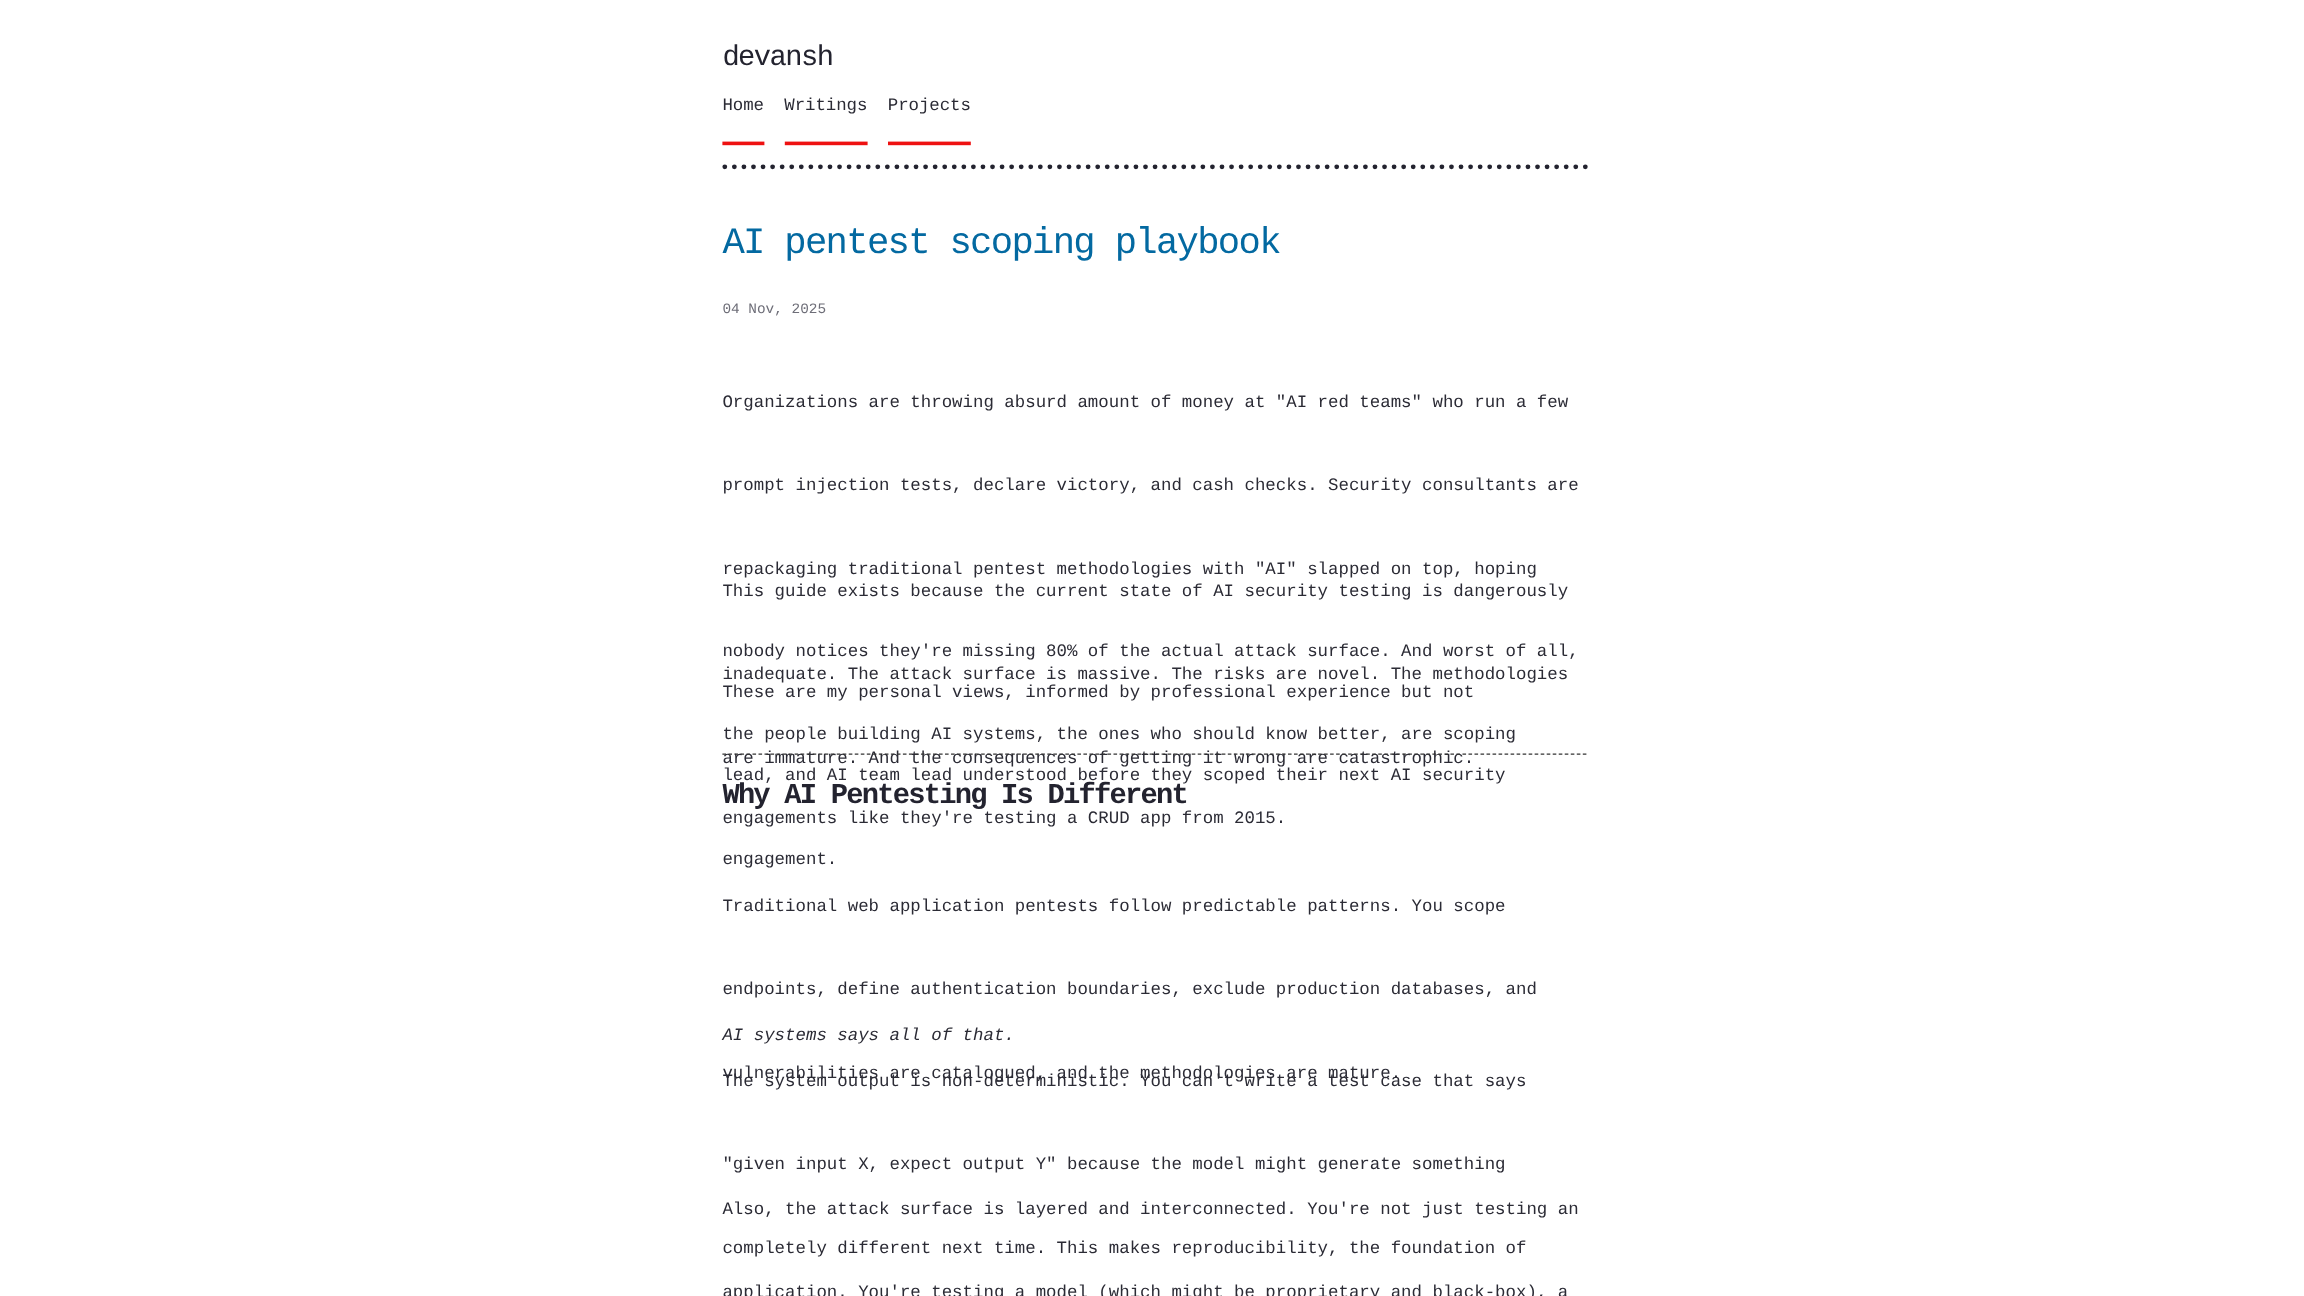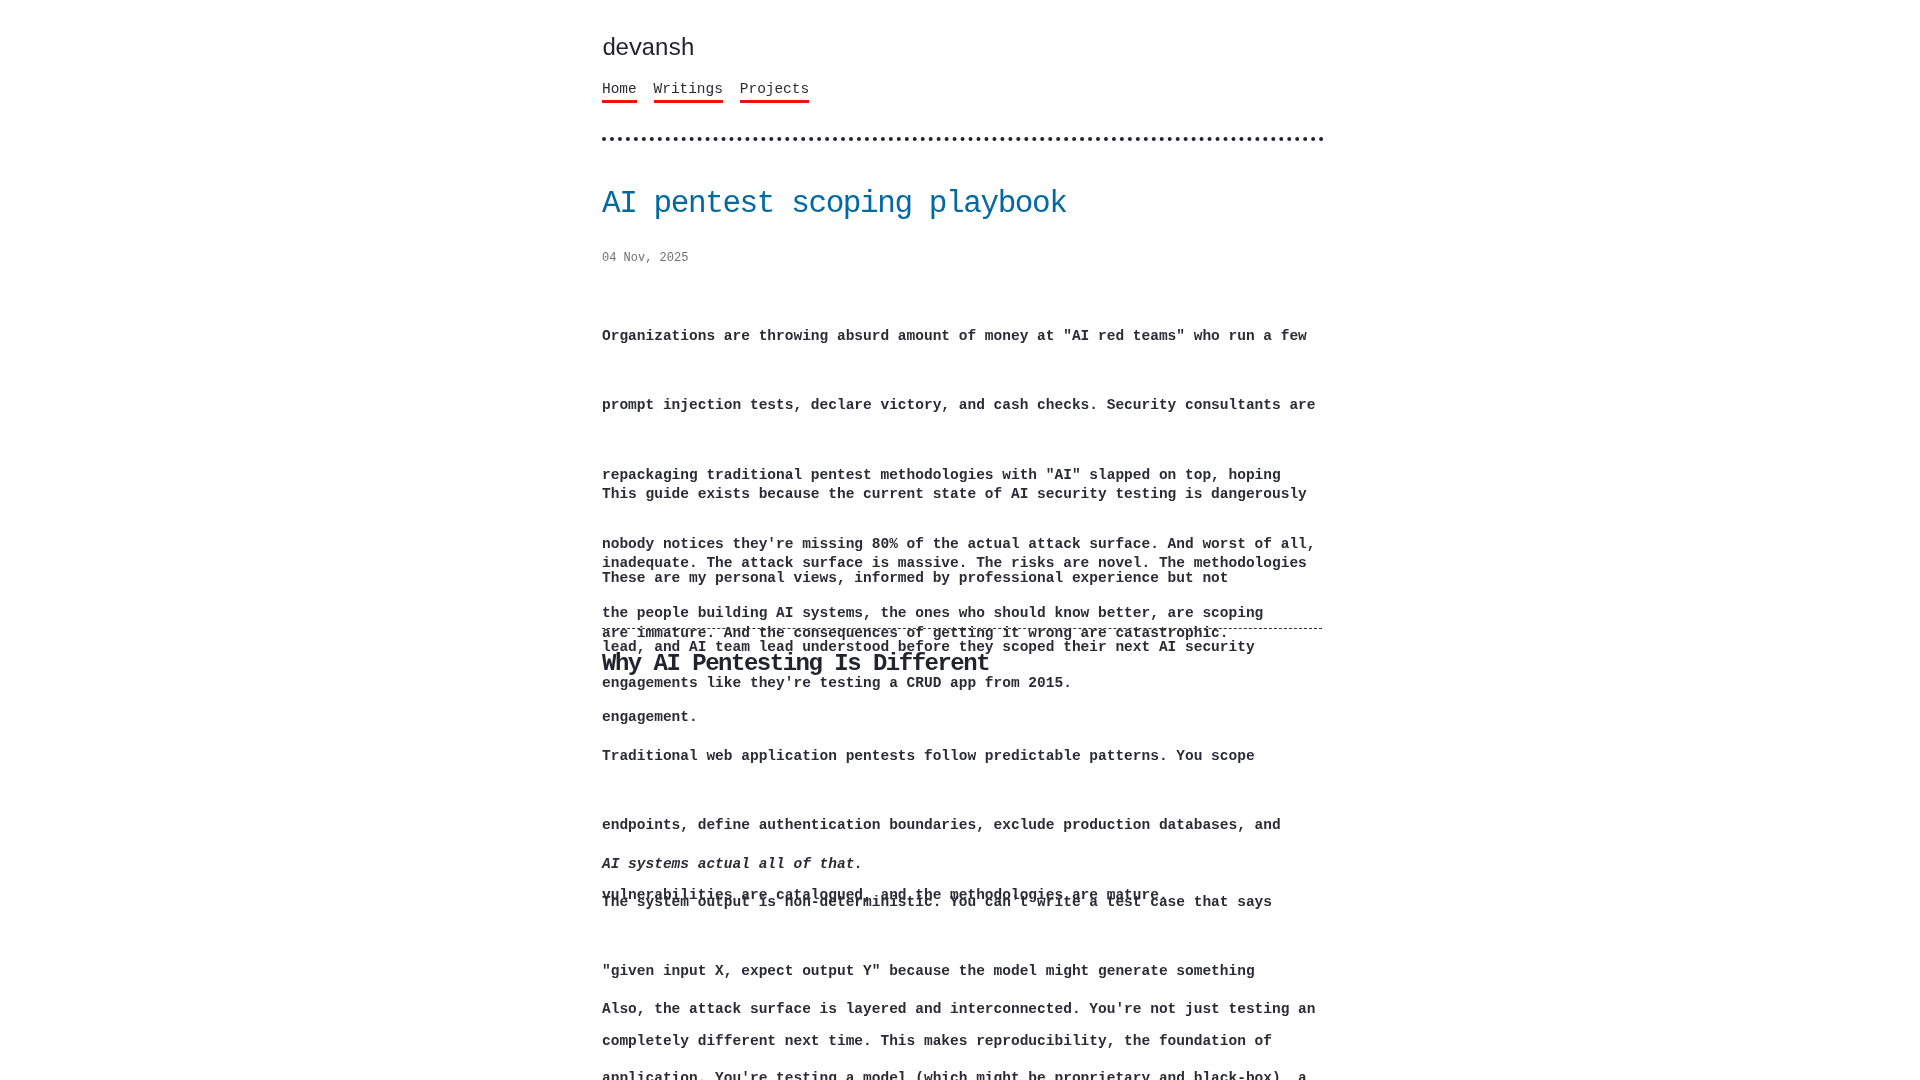--- a/index.html
+++ b/index.html
@@ -10,32 +10,32 @@
   }
   .wrap { position: absolute; left: 602px; top: 0; width: 722px; }
   .site-title {
     position: absolute; top: 34px; left: 0;
     font-size: 24px; font-weight: normal; letter-spacing: -1.3px; color: #23232f;
     margin: 0; line-height: 30px;
   }
   .nav { position: absolute; top: 80px; left: 0; display: flex; gap: 17px; }
   .nav a {
     font-size: 14.5px; letter-spacing: -0.05px; color: #2b2b35; text-decoration: none;
-    border-bottom: 3px solid #ee1111; line-height: 19px; padding-bottom: 1px;
+    border-bottom: 3px solid #ee1111; line-height: 19px; padding-bottom: 19px;
   }
   .rule-top {
     position: absolute; top: 137px; left: 0; width: 722px; height: 0;
     border-top: 4px dotted #23232f;
   }
   .post-title {
     position: absolute; top: 184px; left: 0; margin: 0;
     font-size: 31px; font-weight: normal; letter-spacing: -1.4px; line-height: 40px; color: #0369a1;
   }
   .date { position: absolute; top: 248px; left: 0; font-size: 12px; color: #6e6e78; line-height: 20px; }
-  .block { position: absolute; left: 0; width: 722px; font-weight: bold; }
+  .block { position: absolute; left: 0; width: 722px; }
   .para { margin: 0; font-size: 14.5px; line-height: 23.1px; white-space: pre; letter-spacing: 0px; }
   .para .ln { display: block; }
   .italic { font-style: italic; }
   .hr-dash { position: absolute; left: 0; width: 720px; border-top: 1px dashed #333; }
   .h2 {
     position: absolute; left: 0; margin: 0;
     font-size: 24px; font-weight: bold; letter-spacing: -1.5px; line-height: 30px; color: #23232f;
   }
 </style>
 </head>
@@ -89,21 +89,21 @@
   <div class="block" style="top:699px">
     <p class="para">
       <span class="ln">Traditional web application pentests follow predictable patterns. You scope</span>
       <span class="ln">endpoints, define authentication boundaries, exclude production databases, and</span>
       <span class="ln">vulnerabilities are catalogued, and the methodologies are mature.</span>
     </p>
   </div>
 
   <div class="block" style="top:807px">
     <p class="para italic">
-      <span class="ln">AI systems actual all of that.</span>
+      <span class="ln">AI systems says all of that.</span>
     </p>
   </div>
 
   <div class="block" style="top:845px">
     <p class="para">
       <span class="ln">The system output is non-deterministic. You can't write a test case that says</span>
       <span class="ln">"given input X, expect output Y" because the model might generate something</span>
       <span class="ln">completely different next time. This makes reproducibility, the foundation of</span>
       
     </p>

